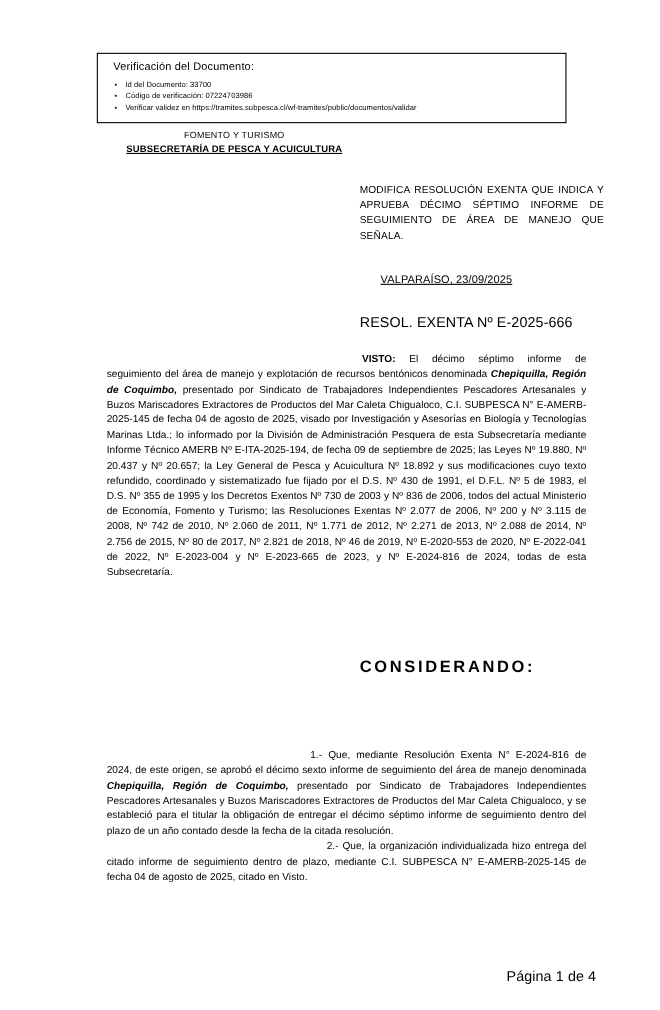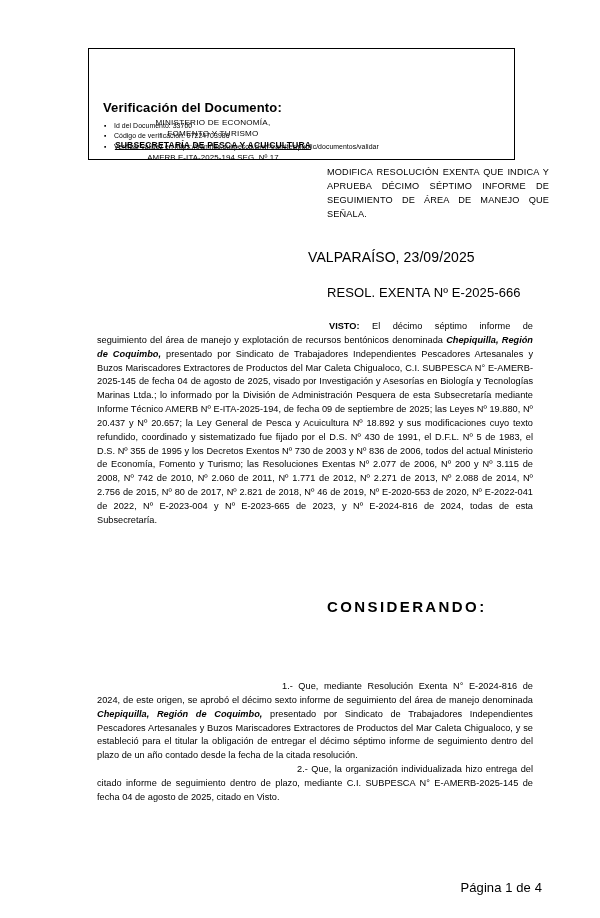--- a/index.html
+++ b/index.html
@@ -21,25 +21,24 @@
     position: absolute;
     left: 88px;
     top: 48px;
     width: 427px;
     box-sizing: border-box;
     border: 1.2px solid #000;
     padding: 7px 10px 7px 14px;
     background: #fff;
   }
   #verification-title {
-    font-size: 13px;
-    font-weight: bold;
+    font-size: 10px;
+    font-weight: normal;
     letter-spacing: 0.15px;
     margin-bottom: 6px;
-    margin-top: 44px;
   }
   .verif-list {
     list-style: none;
     margin: 0;
     padding: 0;
   }
   .verif-list li {
     font-size: 6.9px;
     line-height: 1.52;
     padding-left: 11px;
@@ -89,24 +88,25 @@
     top: 166px;
     width: 222px;
     font-size: 9.2px;
     line-height: 1.52;
     text-align: justify;
     text-align-last: left;
     letter-spacing: 0.15px;
   }
   #place-date {
     position: absolute;
-    left: 308px;
+    left: 346px;
     top: 249px;
-    font-size: 14px;
-    letter-spacing: 0.1px;
+    font-size: 10px;
+    letter-spacing: 0.1px;
+    text-decoration: underline;
   }
   #resolution-number {
     position: absolute;
     left: 327px;
     top: 285px;
     font-size: 13px;
     letter-spacing: 0.1px;
   }
 
   
@@ -193,24 +193,22 @@
       <span>Código de verificación: 07224703986</span>
     </li>
     <li>
       <span class="bullet">▪</span>
       <span>Verificar validez en https://tramites.subpesca.cl/wf-tramites/public/documentos/validar</span>
     </li>
   </ul>
 </div>
 
 <div id="org-header">
-  <div class="line1">MINISTERIO DE ECONOMÍA,</div>
   <div class="line2">FOMENTO Y TURISMO</div>
   <div class="line3">SUBSECRETARÍA DE PESCA Y ACUICULTURA</div>
-  <div class="line4">AMERB E-ITA-2025-194 SEG. Nº 17</div>
 </div>
 
 <div id="doc-title">MODIFICA RESOLUCIÓN EXENTA QUE INDICA Y APRUEBA DÉCIMO SÉPTIMO INFORME DE SEGUIMIENTO DE ÁREA DE MANEJO QUE SEÑALA.</div>
 <div id="place-date">VALPARAÍSO, 23/09/2025</div>
 <div id="resolution-number">RESOL. EXENTA Nº E-2025-666</div>
 
 <div id="body-text">
   <p class="para">
     <span class="lead-space"></span><b class="heading-inline">VISTO:</b><span> El décimo séptimo informe de seguimiento del área de manejo y explotación de recursos bentónicos denominada </span><i class="area-name">Chepiquilla, Región de Coquimbo,</i><span> presentado por Sindicato de Trabajadores Independientes Pescadores Artesanales y Buzos Mariscadores Extractores de Productos del Mar Caleta Chigualoco, C.I. SUBPESCA N° E-AMERB-2025-145 de fecha 04 de agosto de 2025, visado por Investigación y Asesorías en Biología y Tecnologías Marinas Ltda.; lo informado por la División de Administración Pesquera de esta Subsecretaría mediante Informe Técnico AMERB Nº E-ITA-2025-194, de fecha 09 de septiembre de 2025; las Leyes Nº 19.880, Nº 20.437 y Nº 20.657; la Ley General de Pesca y Acuicultura Nº 18.892 y sus modificaciones cuyo texto refundido, coordinado y sistematizado fue fijado por el D.S. Nº 430 de 1991, el D.F.L. Nº 5 de 1983, el D.S. Nº 355 de 1995 y los Decretos Exentos Nº 730 de 2003 y Nº 836 de 2006, todos del actual Ministerio de Economía, Fomento y Turismo; las Resoluciones Exentas Nº 2.077 de 2006, Nº 200 y Nº 3.115 de 2008, Nº 742 de 2010, Nº 2.060 de 2011, Nº 1.771 de 2012, Nº 2.271 de 2013, Nº 2.088 de 2014, Nº 2.756 de 2015, Nº 80 de 2017, Nº 2.821 de 2018, Nº 46 de 2019, Nº E-2020-553 de 2020, Nº E-2022-041 de 2022, Nº E-2023-004 y Nº E-2023-665 de 2023, y Nº E-2024-816 de 2024, todas de esta Subsecretaría.</span>
   </p>

